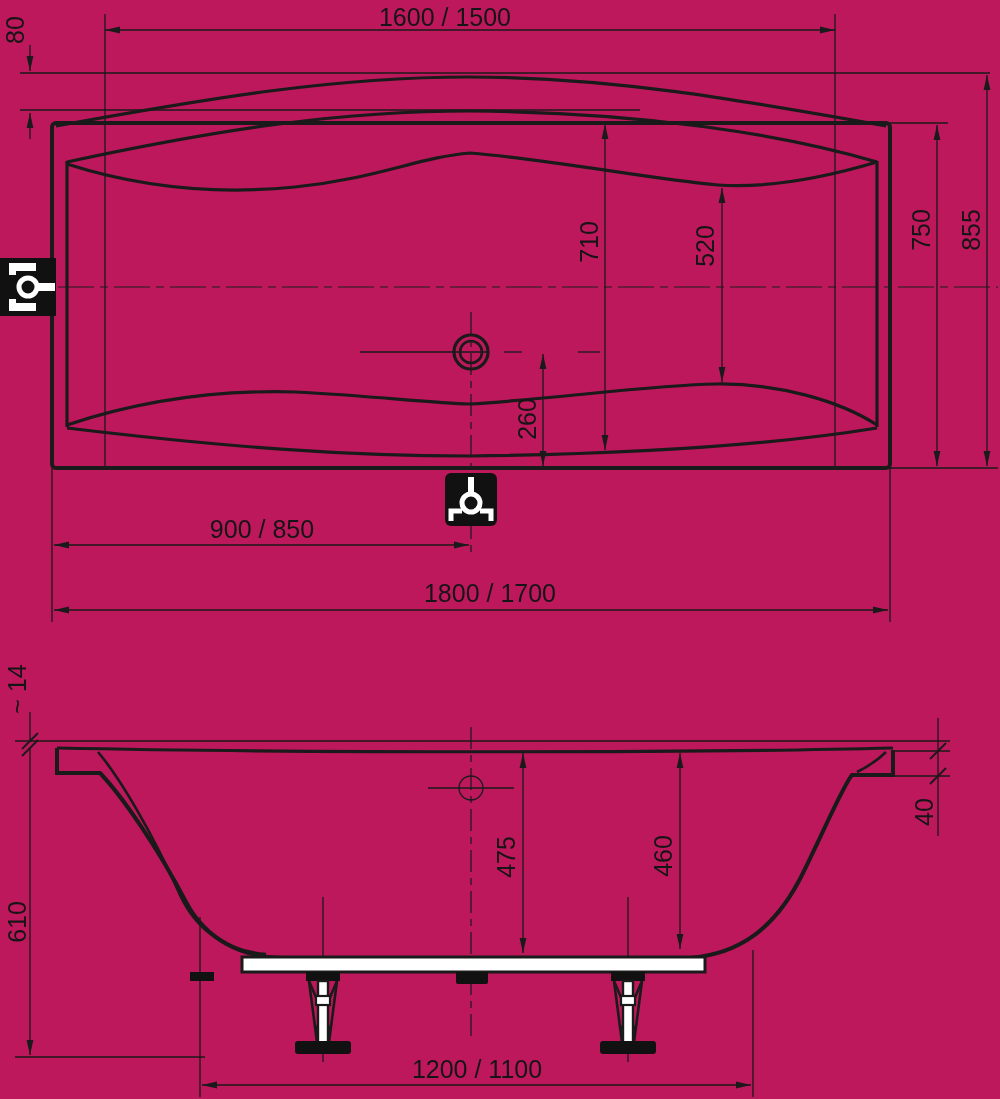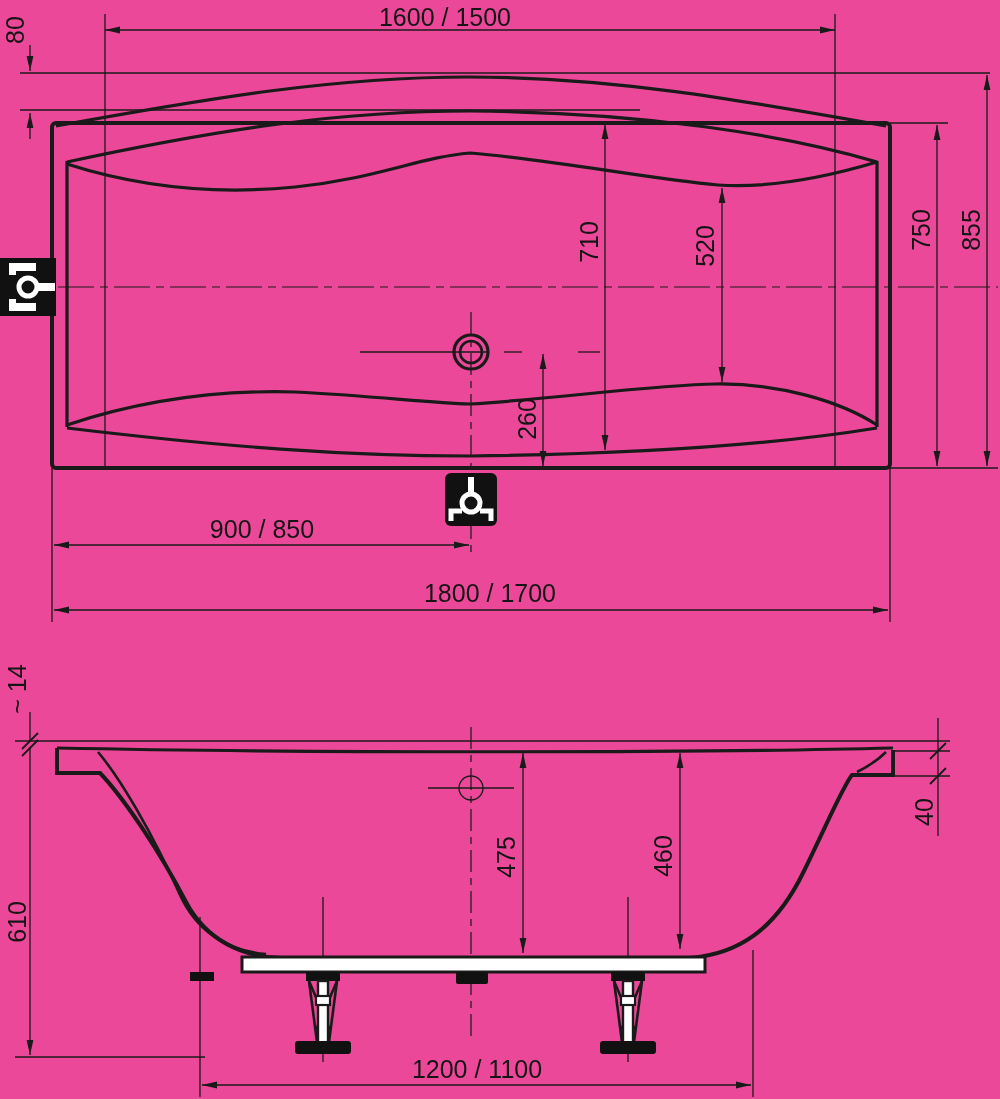--- a/index.html
+++ b/index.html
@@ -1,17 +1,17 @@
 <!DOCTYPE html>
 <html><head>
 <meta charset="utf-8">
 <style>
   html,body{margin:0;padding:0;background:#e8e8e8;}
   .sheet{
-    width:1000px;height:1099px;background:#ec4899;position:relative;margin:0 auto;
+    width:1000px;height:1099px;background:#be185d;position:relative;margin:0 auto;
     font-family:"Liberation Sans", sans-serif;
   }
   svg{display:block}
   .thin  {stroke:#1a1a1a;stroke-width:1.3;fill:none;}
   .med   {stroke:#1a1a1a;stroke-width:2.6;fill:none;}
   .wave  {stroke:#1a1a1a;stroke-width:3.2;fill:none;}
   .thick {stroke:#1a1a1a;stroke-width:4;fill:none;}
   .tick  {stroke:#1a1a1a;stroke-width:1.8;fill:none;}
   .cline {stroke:#1a1a1a;stroke-width:1.2;fill:none;stroke-dasharray:36 6 8 6;}
   .cline2{stroke:#1a1a1a;stroke-width:1.2;fill:none;stroke-dasharray:22 6 7 6;}

